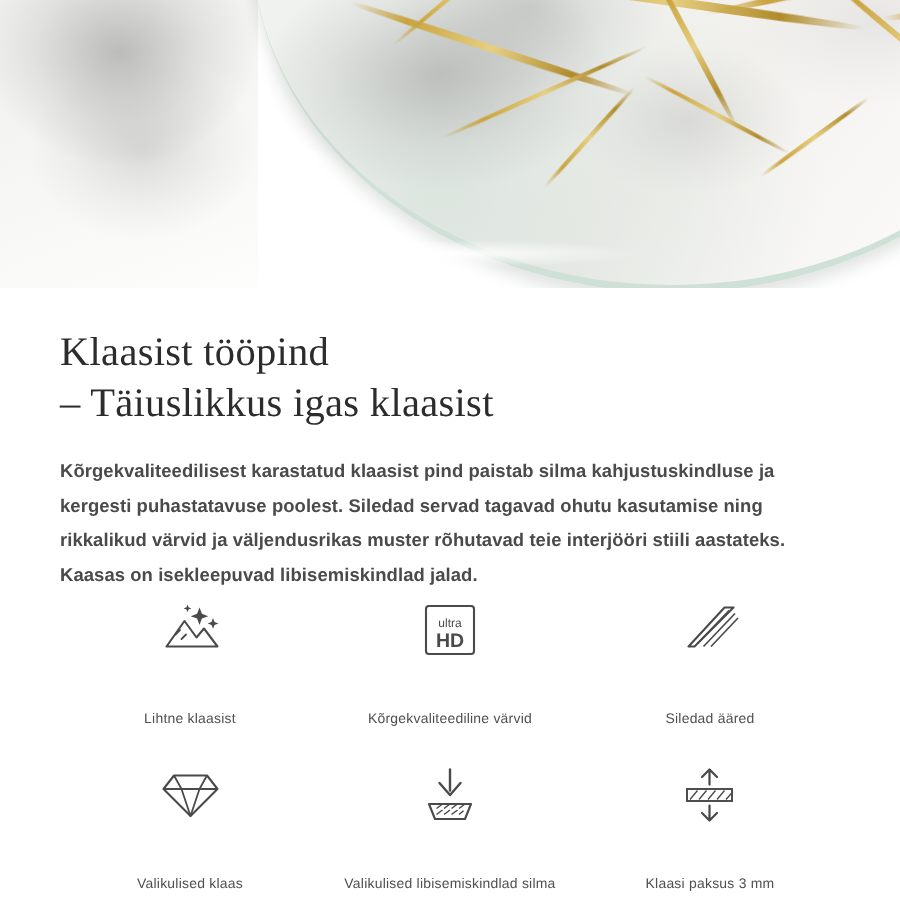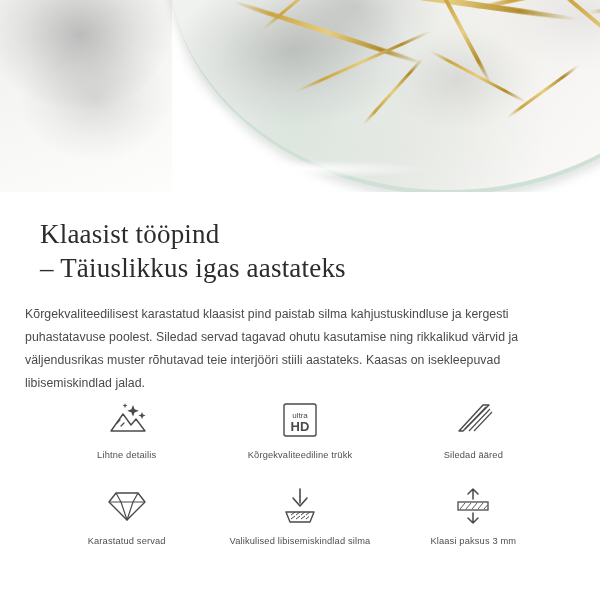--- a/index.html
+++ b/index.html
@@ -76,43 +76,45 @@
     line-height: 34px;
     color: #2c2c2c;
     margin: 25px 0 0 40px;
     font-weight: 400;
     letter-spacing: 0.2px;
   }
   .title .line2 {
     display: block;
   }
   .body-text {
-    margin: 18px 40px 0 25px;
+    margin: 18px 40px 0 40px;
     width: 523px;
     font-size: 12.3px;
     line-height: 23px;
     color: #4a4a4a;
     letter-spacing: 0.05px;
+    font-weight: bold;
   }
 
   
   .features {
     position: absolute;
     left: 40px;
     top: 400px;
     width: 520px;
     display: grid;
     grid-template-columns: repeat(3, 1fr);
     grid-row-gap: 26px;
   }
   .feature {
     display: flex;
     flex-direction: column;
     align-items: center;
     text-align: center;
+    gap: 24px;
   }
   .feature-icon {
     height: 40px;
     display: flex;
     align-items: center;
     justify-content: center;
   }
   .feature-label {
     margin-top: 10px;
     font-size: 9.3px;
@@ -153,49 +155,49 @@
       <div class="vein" style="left:80px; top:260px; width:120px; height:3px; transform:rotate(-40deg);"></div>
     </div>
 
     <div style="position:absolute; left:180px; top:160px; width:250px; height:18px;
                 background:radial-gradient(ellipse at center, rgba(255,255,255,0.95) 0%, rgba(255,255,255,0) 70%);"></div>
   </div>
 
   <div class="content">
     <h1 class="title">
       <span>Klaasist tööpind</span>
-      <span class="line2">– Täiuslikkus igas aastateks</span>
+      <span class="line2">– Täiuslikkus igas klaasist</span>
     </h1>
     <p class="body-text">Kõrgekvaliteedilisest karastatud klaasist pind paistab silma kahjustuskindluse ja kergesti puhastatavuse poolest. Siledad servad tagavad ohutu kasutamise ning rikkalikud värvid ja väljendusrikas muster rõhutavad teie interjööri stiili aastateks. Kaasas on isekleepuvad libisemiskindlad jalad.</p>
   </div>
 
   <div class="features">
 
     <div class="feature">
       <div class="feature-icon">
         <svg width="44" height="38" viewBox="0 0 44 38">
           <path d="M6 30 L18 13 L26 24 L31 18 L40 30 Z" fill="none" stroke="#4a4a4a" stroke-width="1.4" stroke-linejoin="round"></path>
           <path d="M12 22 l3 -3 M16 25 l3 -3" stroke="#4a4a4a" stroke-width="1.2" stroke-linecap="round"></path>
           <path d="M28 4 l1.6 4.2 4.2 1.6 -4.2 1.6 -1.6 4.2 -1.6 -4.2 -4.2 -1.6 4.2 -1.6 Z" fill="#4a4a4a"></path>
           <path d="M37 11 l1 2.6 2.6 1 -2.6 1 -1 2.6 -1 -2.6 -2.6 -1 2.6 -1 Z" fill="#4a4a4a"></path>
           <path d="M20 2 l0.7 1.9 1.9 0.7 -1.9 0.7 -0.7 1.9 -0.7 -1.9 -1.9 -0.7 1.9 -0.7 Z" fill="#4a4a4a"></path>
         </svg>
       </div>
-      <div class="feature-label">Lihtne detailis</div>
+      <div class="feature-label">Lihtne klaasist</div>
     </div>
 
     <div class="feature">
       <div class="feature-icon">
         <svg width="40" height="40" viewBox="0 0 40 40">
           <rect x="4" y="4" width="32" height="32" rx="2" fill="none" stroke="#4a4a4a" stroke-width="1.4"></rect>
           <text x="20" y="18" font-family="Liberation Sans, sans-serif" font-size="8" fill="#4a4a4a" text-anchor="middle">ultra</text>
           <text x="20" y="31" font-family="Liberation Sans, sans-serif" font-size="13" font-weight="bold" fill="#4a4a4a" text-anchor="middle">HD</text>
         </svg>
       </div>
-      <div class="feature-label">Kõrgekvaliteediline trükk</div>
+      <div class="feature-label">Kõrgekvaliteediline värvid</div>
     </div>
 
     <div class="feature">
       <div class="feature-icon">
         <svg width="40" height="38" viewBox="0 0 40 38">
           <path d="M6 30 L30 4 L36 4 L10 30 Z" fill="none" stroke="#4a4a4a" stroke-width="1.4" stroke-linejoin="round"></path>
           <path d="M12 28 L33 6" stroke="#4a4a4a" stroke-width="1.1"></path>
           <path d="M16 30 L37 8" stroke="#4a4a4a" stroke-width="1.1"></path>
           <path d="M21 30 L39 11" stroke="#4a4a4a" stroke-width="1.1"></path>
         </svg>
@@ -204,21 +206,21 @@
     </div>
 
     <div class="feature">
       <div class="feature-icon">
         <svg width="42" height="34" viewBox="0 0 42 34">
           <path d="M10 4 L32 4 L39 13 L21 31 L3 13 Z" fill="none" stroke="#4a4a4a" stroke-width="1.4" stroke-linejoin="round"></path>
           <path d="M3 13 L39 13" stroke="#4a4a4a" stroke-width="1.2"></path>
           <path d="M10 4 L15 13 L21 31 L27 13 L32 4" fill="none" stroke="#4a4a4a" stroke-width="1.2" stroke-linejoin="round"></path>
         </svg>
       </div>
-      <div class="feature-label">Karastatud servad</div>
+      <div class="feature-label">Valikulised klaas</div>
     </div>
 
     <div class="feature">
       <div class="feature-icon">
         <svg width="40" height="40" viewBox="0 0 40 40">
           <path d="M20 3 L20 17" stroke="#4a4a4a" stroke-width="1.6" stroke-linecap="round"></path>
           <path d="M13 12 L20 20 L27 12" fill="none" stroke="#4a4a4a" stroke-width="1.6" stroke-linejoin="round" stroke-linecap="round"></path>
           <path d="M6 26 L34 26 L30 36 L10 36 Z" fill="none" stroke="#4a4a4a" stroke-width="1.4" stroke-linejoin="round"></path>
           <path d="M11 29 l4 -3 M16 29 l4 -3 M21 29 l4 -3 M26 29 l4 -3" stroke="#4a4a4a" stroke-width="1"></path>
           <path d="M11 33 l4 -3 M16 33 l4 -3 M21 33 l4 -3 M26 33 l3 -2.5" stroke="#4a4a4a" stroke-width="1"></path>

